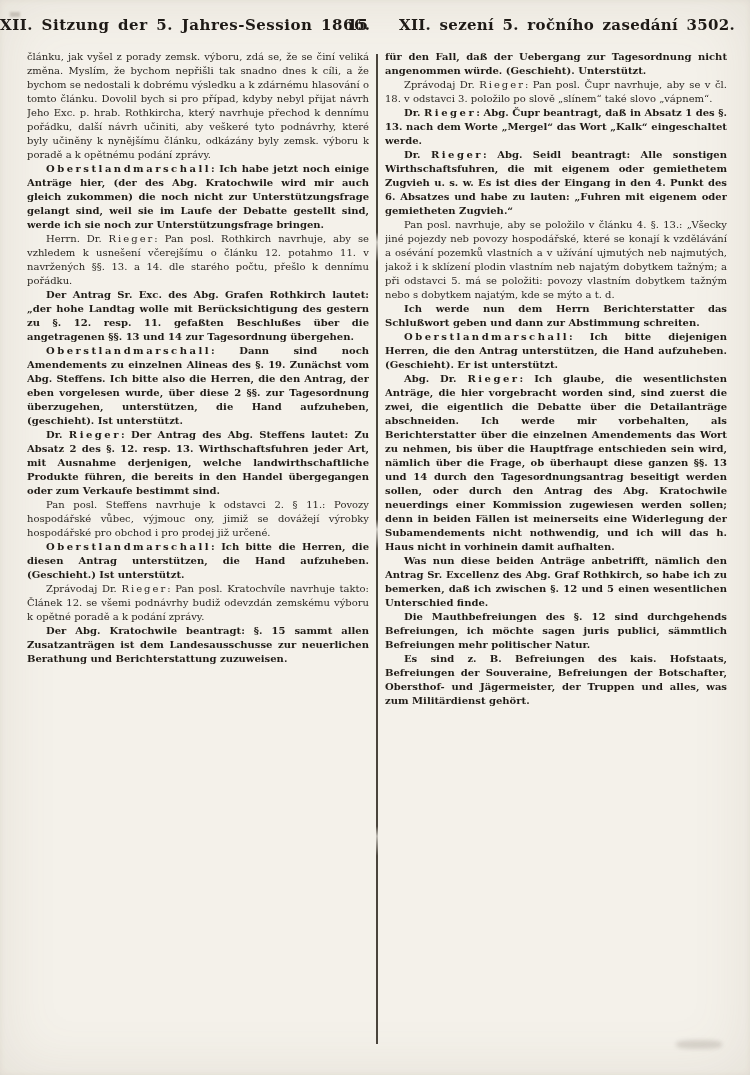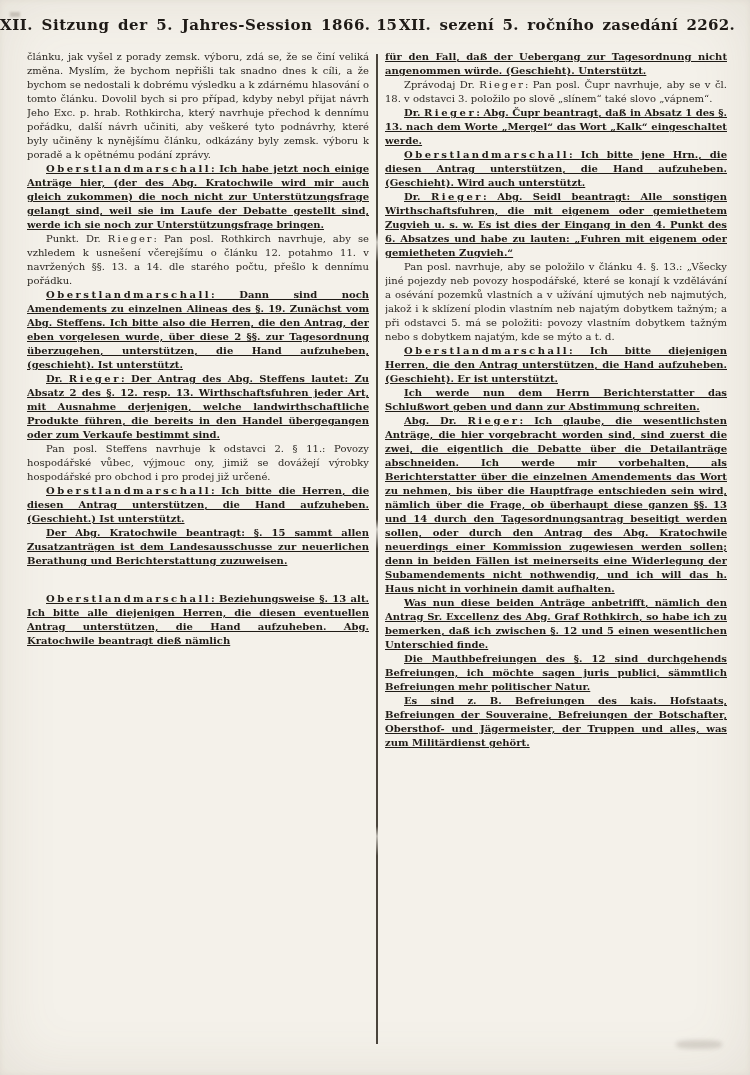--- a/index.html
+++ b/index.html
@@ -12,21 +12,21 @@
     font-family:"DejaVu Serif","Liberation Serif",serif;
     color:#26221e;
   }
   .header{
     position:absolute;top:16px;left:0;width:750px;
     display:flex;align-items:baseline;
     font-size:15px;font-weight:bold;
     white-space:nowrap;
   }
   .header .h-left{width:347px;text-align:center;letter-spacing:0.5px;word-spacing:3px;color:#1e1a16;}
-  .header .h-num{width:50px;text-align:right;font-weight:bold;color:#1e1a16;}
+  .header .h-num{width:50px;text-align:left;font-weight:bold;color:#1e1a16;}
   .header .h-right{width:340px;text-align:center;letter-spacing:0.3px;word-spacing:3px;color:#1e1a16;}
   .columns{
     position:absolute;top:50px;left:27px;
     width:700px;height:1010px;
     display:flex;
   }
   .col{
     width:342px;height:100%;
     overflow:hidden;
     text-align:justify;
@@ -36,21 +36,21 @@
   .divider{
     width:2px;margin:4px 7px 0 7px;height:990px;
     background:linear-gradient(to bottom,
       #4a443c 0%, #4a443c 18%, rgba(74,68,60,0.25) 19%, #4a443c 21%,
       #4a443c 47%, rgba(74,68,60,0.2) 48%, #4a443c 50%,
       #4a443c 78%, rgba(74,68,60,0.3) 79%, #4a443c 81%, #4a443c 100%);
   }
   p.para{margin:0;padding:0;}
   p.indent{text-indent:1.9em;}
   p.gap{margin-top:24px;}
-  .fraktur{font-weight:bold;color:#201c17;text-decoration:underline;}
+  .fraktur{font-weight:bold;color:#201c17;}
   .antiqua{font-weight:normal;color:#2b2722;}
   .speaker{letter-spacing:2.5px;}
   .antiqua .speaker{letter-spacing:2px;}
   .smudge{
     position:absolute;right:28px;bottom:26px;
     width:46px;height:9px;
     background:rgba(90,80,65,0.18);
     filter:blur(2px);
     border-radius:40%;
   }
@@ -62,44 +62,44 @@
   }
 </style>
 </head>
 <body>
 
 <div class="page">
   <div class="speck"></div>
   <div class="header">
     <span class="h-left">XII. Sitzung der 5. Jahres-Session 1866.</span>
     <span class="h-num">15</span>
-    <span class="h-right">XII. sezení 5. ročního zasedání 2262.</span>
+    <span class="h-right">XII. sezení 5. ročního zasedání 3502.</span>
   </div>
   <div class="columns">
     <div class="col col-left" id="col-left">
         <p class="para antiqua"><span class="post">článku, jak vyšel z porady zemsk. výboru, zdá se, že se činí veliká změna. Myslím, že bychom nepřišli tak snadno dnes k cíli, a že bychom se nedostali k dobrému výsledku a k zdárnému hlasování o tomto článku. Dovolil bych si pro případ, kdyby nebyl přijat návrh Jeho Exc. p. hrab. Rothkircha, který navrhuje přechod k dennímu pořádku, další návrh učiniti, aby veškeré tyto podnávrhy, které byly učiněny k nynějšímu článku, odkázány byly zemsk. výboru k poradě a k opětnému podání zprávy.</span></p>
         <p class="para fraktur indent"><span class="speaker">Oberstlandmarschall</span><span class="post">: Ich habe jetzt noch einige Anträge hier, (der des Abg. Kratochwile wird mir auch gleich zukommen) die noch nicht zur Unterstützungsfrage gelangt sind, weil sie im Laufe der Debatte gestellt sind, werde ich sie noch zur Unterstützungsfrage bringen.</span></p>
-        <p class="para antiqua indent"><span class="pre">Punkt. Dr. </span><span class="speaker">Rieger</span><span class="post">: Pan posl. Rothkirch navrhuje, aby se vzhledem k usnešení včerejšímu o článku 12. potahmo 11. v navržených §§. 13. a 14. dle starého počtu, přešlo k dennímu pořádku.</span></p>
+        <p class="para antiqua indent"><span class="pre">Herrn. Dr. </span><span class="speaker">Rieger</span><span class="post">: Pan posl. Rothkirch navrhuje, aby se vzhledem k usnešení včerejšímu o článku 12. potahmo 11. v navržených §§. 13. a 14. dle starého počtu, přešlo k dennímu pořádku.</span></p>
+        <p class="para fraktur indent"><span class="post">Der Antrag Sr. Exc. des Abg. Grafen Rothkirch lautet: „der hohe Landtag wolle mit Berücksichtigung des gestern zu §. 12. resp. 11. gefaßten Beschlußes über die angetragenen §§. 13 und 14 zur Tagesordnung übergehen.</span></p>
         <p class="para fraktur indent"><span class="speaker">Oberstlandmarschall</span><span class="post">: Dann sind noch Amendements zu einzelnen Alineas des §. 19. Zunächst vom Abg. Steffens. Ich bitte also die Herren, die den Antrag, der eben vorgelesen wurde, über diese 2 §§. zur Tagesordnung überzugehen, unterstützen, die Hand aufzuheben, (geschieht). Ist unterstützt.</span></p>
         <p class="para fraktur indent"><span class="pre">Dr. </span><span class="speaker">Rieger</span><span class="post">: Der Antrag des Abg. Steffens lautet: Zu Absatz 2 des §. 12. resp. 13. Wirthschaftsfuhren jeder Art, mit Ausnahme derjenigen, welche landwirthschaftliche Produkte führen, die bereits in den Handel übergegangen oder zum Verkaufe bestimmt sind.</span></p>
         <p class="para antiqua indent"><span class="post">Pan posl. Steffens navrhuje k odstavci 2. § 11.: Povozy hospodářské vůbec, výjmouc ony, jimiž se dovážejí výrobky hospodářské pro obchod i pro prodej již určené.</span></p>
         <p class="para fraktur indent"><span class="speaker">Oberstlandmarschall</span><span class="post">: Ich bitte die Herren, die diesen Antrag unterstützen, die Hand aufzuheben. (Geschieht.) Ist unterstützt.</span></p>
+        <p class="para antiqua indent"><span class="pre">Zprávodaj Dr. </span><span class="speaker">Rieger</span><span class="post">: Pan posl. Kratochvíle navrhuje takto: Článek 12. se všemi podnávrhy budiž odevzdán zemskému výboru k opětné poradě a k podání zprávy.</span></p>
         <p class="para fraktur indent"><span class="post">Der Abg. Kratochwile beantragt: §. 15 sammt allen Zusatzanträgen ist dem Landesausschusse zur neuerlichen Berathung und Berichterstattung zuzuweisen.</span></p>
-        <p class="para fraktur indent gap"><span class="speaker">Oberstlandmarschall</span><span class="post">: Beziehungsweise §. 13 alt. Ich bitte alle diejenigen Herren, die diesen eventuellen Antrag unterstützen, die Hand aufzuheben. Abg. Kratochwile beantragt dieß nämlich</span></p>
       </div>
     <div class="divider"></div>
     <div class="col col-right" id="col-right">
         <p class="para fraktur"><span class="post">für den Fall, daß der Uebergang zur Tagesordnung nicht angenommen würde. (Geschieht). Unterstützt.</span></p>
         <p class="para antiqua indent"><span class="pre">Zprávodaj Dr. </span><span class="speaker">Rieger</span><span class="post">: Pan posl. Čupr navrhuje, aby se v čl. 18. v odstavci 3. položilo po slově „slínem“ také slovo „vápnem“.</span></p>
         <p class="para fraktur indent"><span class="pre">Dr. </span><span class="speaker">Rieger</span><span class="post">: Abg. Čupr beantragt, daß in Absatz 1 des §. 13. nach dem Worte „Mergel“ das Wort „Kalk“ eingeschaltet werde.</span></p>
-        <p class="para fraktur indent"><span class="speaker">Oberstlandmarschall</span><span class="post">: Ich bitte jene Hrn., die diesen Antrag unterstützen, die Hand aufzuheben. (Geschieht). Wird auch unterstützt.</span></p>
         <p class="para fraktur indent"><span class="pre">Dr. </span><span class="speaker">Rieger</span><span class="post">: Abg. Seidl beantragt: Alle sonstigen Wirthschaftsfuhren, die mit eigenem oder gemiethetem Zugvieh u. s. w. Es ist dies der Eingang in den 4. Punkt des 6. Absatzes und habe zu lauten: „Fuhren mit eigenem oder gemietheten Zugvieh.“</span></p>
         <p class="para antiqua indent"><span class="post">Pan posl. navrhuje, aby se položilo v článku 4. §. 13.: „Všecky jiné pojezdy neb povozy hospodářské, které se konají k vzdělávání a osévání pozemků vlastních a v užívání ujmutých neb najmutých, jakož i k sklízení plodin vlastním neb najatým dobytkem tažným; a při odstavci 5. má se položiti: povozy vlastním dobytkem tažným nebo s dobytkem najatým, kde se mýto a t. d.</span></p>
+        <p class="para fraktur indent"><span class="post">Ich werde nun dem Herrn Berichterstatter das Schlußwort geben und dann zur Abstimmung schreiten.</span></p>
         <p class="para fraktur indent"><span class="speaker">Oberstlandmarschall</span><span class="post">: Ich bitte diejenigen Herren, die den Antrag unterstützen, die Hand aufzuheben. (Geschieht). Er ist unterstützt.</span></p>
-        <p class="para fraktur indent"><span class="post">Ich werde nun dem Herrn Berichterstatter das Schlußwort geben und dann zur Abstimmung schreiten.</span></p>
         <p class="para fraktur indent"><span class="pre">Abg. Dr. </span><span class="speaker">Rieger</span><span class="post">: Ich glaube, die wesentlichsten Anträge, die hier vorgebracht worden sind, sind zuerst die zwei, die eigentlich die Debatte über die Detailanträge abschneiden. Ich werde mir vorbehalten, als Berichterstatter über die einzelnen Amendements das Wort zu nehmen, bis über die Hauptfrage entschieden sein wird, nämlich über die Frage, ob überhaupt diese ganzen §§. 13 und 14 durch den Tagesordnungsantrag beseitigt werden sollen, oder durch den Antrag des Abg. Kratochwile neuerdings einer Kommission zugewiesen werden sollen; denn in beiden Fällen ist meinerseits eine Widerlegung der Subamendements nicht nothwendig, und ich will das h. Haus nicht in vorhinein damit aufhalten.</span></p>
         <p class="para fraktur indent"><span class="post">Was nun diese beiden Anträge anbetrifft, nämlich den Antrag Sr. Excellenz des Abg. Graf Rothkirch, so habe ich zu bemerken, daß ich zwischen §. 12 und 5 einen wesentlichen Unterschied finde.</span></p>
         <p class="para fraktur indent"><span class="post">Die Mauthbefreiungen des §. 12 sind durchgehends Befreiungen, ich möchte sagen juris publici, sämmtlich Befreiungen mehr politischer Natur.</span></p>
         <p class="para fraktur indent"><span class="post">Es sind z. B. Befreiungen des kais. Hofstaats, Befreiungen der Souveraine, Befreiungen der Botschafter, Obersthof- und Jägermeister, der Truppen und alles, was zum Militärdienst gehört.</span></p>
       </div>
   </div>
   <div class="smudge"></div>
 </div>
 
 </body></html>

